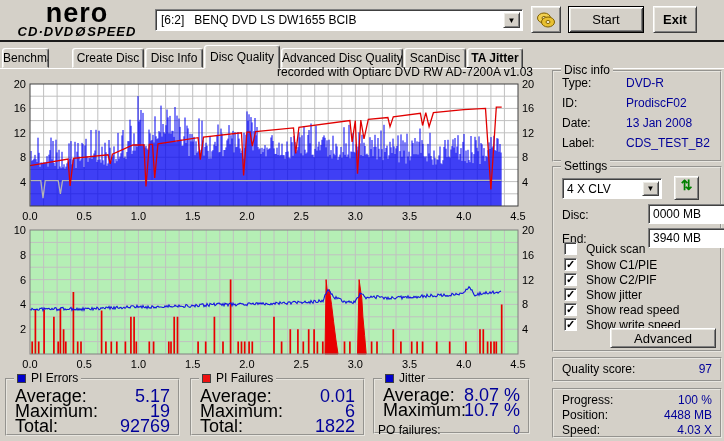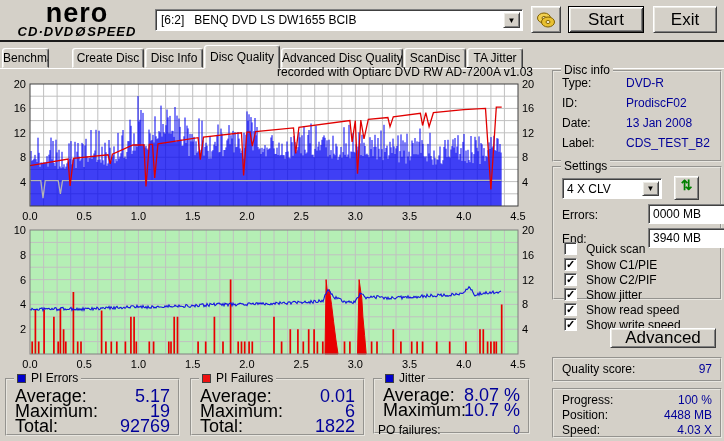--- a/index.html
+++ b/index.html
@@ -18,25 +18,25 @@
   .logo-nero { font-size:27px; font-weight:bold; letter-spacing:1px; line-height:24px; }
   .logo-sub { font-size:13px; font-weight:bold; font-style:italic; letter-spacing:1px; line-height:13px; white-space:nowrap; }
   .logo-disc { padding:0 1px; }
   .header-divider { position:absolute; left:0; top:40px; width:724px; height:2px; background:#1a1a1a; }
 
   .drive-combo { position:absolute; left:155px; top:9px; width:368px; height:22px; }
   .drive-combo .txt { position:absolute; left:5px; top:3px; white-space:pre; font-size:12px; }
   .combo-arrow { position:absolute; right:2px; top:2px; bottom:2px; width:17px; font-size:8px;
                  display:flex; align-items:center; justify-content:center; }
   .tool-btn { position:absolute; left:531px; top:6px; width:30px; height:27px; display:flex; align-items:center; justify-content:center; }
-  .btn { position:absolute; text-align:center; font-size:17px; display:flex; align-items:center; justify-content:center; }
+  .btn { position:absolute; text-align:center; font-size:13px; display:flex; align-items:center; justify-content:center; }
   .btn-start { left:568px; top:6px; width:76px; height:27px; border:1px solid #000;
                box-shadow: inset 1px 1px 0 #fff, inset -1px -1px 0 #404040, inset 2px 2px 0 #ecebe5, inset -2px -2px 0 #808080;
                background:#d4d0c8; }
-  .btn-exit { left:653px; top:6px; width:64px; height:27px; }
+  .btn-exit { left:653px; top:6px; width:44px; height:27px;font-weight:bold; }
 
   
   .tab { position:absolute; top:48px; height:20px; background:#d4d0c8; text-align:center; line-height:19px; font-size:12px;
          border:1px solid; border-color:#ffffff #404040 transparent #ffffff; border-radius:3px 3px 0 0;
          box-shadow: inset 1px 0 0 #ecebe5, inset -1px 0 0 #808080; z-index:2; white-space:nowrap; overflow:hidden; }
   .tab.active { top:45px; height:24px; z-index:4; line-height:22px; }
   .page { position:absolute; left:0; top:68px; width:724px; height:373px; background:#d4d0c8; border-top:1px solid #ffffff; z-index:1; }
 
   .scan-title { position:absolute; left:0; top:65px; width:533px; text-align:right; font-size:12px; z-index:3; }
 
@@ -93,21 +93,21 @@
 </div>
 <div class="btn btn-start">Start</div>
 <div class="btn btn-exit raised">Exit</div>
 
 <div class="tab" style="left:2px;width:47px;">Benchmark</div>
 <div class="tab" style="left:72px;width:72px;">Create Disc</div>
 <div class="tab" style="left:145px;width:58px;">Disc Info</div>
 <div class="tab active" style="left:204px;width:76px;">Disc Quality</div>
 <div class="tab" style="left:281px;width:122px;">Advanced Disc Quality</div>
 <div class="tab" style="left:404px;width:62px;">ScanDisc</div>
-<div class="tab" style="left:467px;width:56px;">TA Jitter</div>
+<div class="tab" style="left:467px;width:56px;font-weight:bold;">TA Jitter</div>
 
 <div class="page"></div>
 
 <div class="scan-title">recorded with Optiarc DVD RW AD-7200A   v1.03</div>
 
 <div class="chart" id="chart-top"><svg width="545" height="148" viewBox="0 0 545 148">
       <rect x="30" y="6" width="488" height="122" fill="#ffffff"></rect>
       <path d="M43.6 6V128M57.1 6V128M70.7 6V128M84.2 6V128M97.8 6V128M111.3 6V128M124.9 6V128M138.4 6V128M152.0 6V128M165.6 6V128M179.1 6V128M192.7 6V128M206.2 6V128M219.8 6V128M233.3 6V128M246.9 6V128M260.4 6V128M274.0 6V128M287.6 6V128M301.1 6V128M314.7 6V128M328.2 6V128M341.8 6V128M355.3 6V128M368.9 6V128M382.4 6V128M396.0 6V128M409.6 6V128M423.1 6V128M436.7 6V128M450.2 6V128M463.8 6V128M477.3 6V128M490.9 6V128M504.4 6V128M30 115.8H518M30 103.6H518M30 91.4H518M30 79.2H518M30 67.0H518M30 54.8H518M30 42.6H518M30 30.4H518M30 18.2H518" stroke="#c0c0c0" stroke-width="1" fill="none"></path>
       <path d="M31 128V73.0M32 128V82.9M33 128V82.0M34 128V80.7M35 128V76.9M36 128V81.2M37 128V84.0M38 128V59.7M39 128V74.8M40 128V88.8M41 128V84.5M42 128V84.7M43 128V85.2M44 128V84.2M45 128V85.3M46 128V84.3M47 128V78.2M48 128V88.7M49 128V76.7M50 128V72.1M51 128V59.6M52 128V81.4M53 128V63.0M54 128V85.0M55 128V87.9M56 128V61.7M57 128V74.4M58 128V90.9M59 128V71.8M60 128V88.5M61 128V90.2M62 128V73.8M63 128V89.3M64 128V86.3M65 128V90.7M66 128V88.6M67 128V85.4M68 128V83.7M69 128V65.4M70 128V80.9M71 128V63.1M72 128V86.3M73 128V81.7M74 128V80.9M75 128V63.8M76 128V90.0M77 128V73.7M78 128V65.0M79 128V78.6M80 128V83.1M81 128V81.3M82 128V64.9M83 128V66.2M84 128V89.0M85 128V67.4M86 128V60.8M87 128V78.4M88 128V83.9M89 128V79.8M90 128V80.2M91 128V52.0M92 128V81.0M93 128V78.7M94 128V75.5M95 128V72.5M96 128V51.8M97 128V84.0M98 128V81.8M99 128V52.7M100 128V81.4M101 128V84.7M102 128V68.7M103 128V82.3M104 128V86.6M105 128V64.7M106 128V74.3M107 128V87.8M108 128V85.4M109 128V62.0M110 128V69.7M111 128V83.4M112 128V79.0M113 128V77.2M114 128V68.4M115 128V85.2M116 128V80.9M117 128V83.2M118 128V54.9M119 128V80.7M120 128V78.6M121 128V75.2M122 128V57.4M123 128V52.0M124 128V79.9M125 128V78.5M126 128V80.9M127 128V74.0M128 128V63.1M129 128V63.2M130 128V41.7M131 128V47.8M132 128V76.0M133 128V72.7M134 128V55.3M135 128V72.7M136 128V66.3M137 128V68.9M138 128V18.1M139 128V43.5M140 128V41.8M141 128V32.0M142 128V67.9M143 128V34.9M144 128V66.2M145 128V69.5M146 128V67.9M147 128V70.5M148 128V71.8M149 128V51.6M150 128V55.3M151 128V62.8M152 128V62.0M153 128V56.9M154 128V64.5M155 128V38.3M156 128V58.3M157 128V61.1M158 128V60.3M159 128V53.1M160 128V54.4M161 128V27.6M162 128V58.6M163 128V46.0M164 128V54.3M165 128V55.6M166 128V47.2M167 128V31.5M168 128V39.4M169 128V55.4M170 128V37.9M171 128V55.7M172 128V52.8M173 128V52.9M174 128V58.9M175 128V29.0M176 128V64.1M177 128V37.6M178 128V62.6M179 128V40.5M180 128V48.9M181 128V61.5M182 128V67.8M183 128V67.6M184 128V58.3M185 128V39.5M186 128V64.9M187 128V47.6M188 128V50.4M189 128V78.0M190 128V55.9M191 128V63.4M192 128V56.1M193 128V63.5M194 128V58.9M195 128V77.2M196 128V63.3M197 128V74.8M198 128V73.4M199 128V40.4M200 128V75.3M201 128V71.8M202 128V42.6M203 128V62.4M204 128V77.6M205 128V68.9M206 128V64.7M207 128V67.6M208 128V72.9M209 128V80.7M210 128V58.5M211 128V80.5M212 128V73.3M213 128V72.1M214 128V66.6M215 128V63.8M216 128V68.0M217 128V56.9M218 128V46.5M219 128V74.4M220 128V74.0M221 128V50.6M222 128V55.6M223 128V78.2M224 128V72.0M225 128V72.0M226 128V69.4M227 128V62.4M228 128V60.6M229 128V47.1M230 128V66.2M231 128V57.2M232 128V60.5M233 128V52.9M234 128V74.4M235 128V54.2M236 128V69.2M237 128V68.8M238 128V54.0M239 128V60.6M240 128V70.4M241 128V75.0M242 128V72.6M243 128V80.5M244 128V54.7M245 128V70.1M246 128V56.7M247 128V33.4M248 128V42.9M249 128V36.3M250 128V52.8M251 128V39.1M252 128V44.4M253 128V72.4M254 128V53.0M255 128V40.0M256 128V57.3M257 128V49.0M258 128V69.1M259 128V71.3M260 128V70.4M261 128V76.0M262 128V69.8M263 128V74.1M264 128V70.8M265 128V67.1M266 128V78.4M267 128V69.6M268 128V71.7M269 128V70.8M270 128V70.3M271 128V59.5M272 128V57.2M273 128V63.0M274 128V70.4M275 128V75.9M276 128V76.0M277 128V69.7M278 128V77.0M279 128V64.6M280 128V77.5M281 128V76.9M282 128V65.7M283 128V77.1M284 128V77.2M285 128V80.6M286 128V74.0M287 128V63.5M288 128V73.5M289 128V79.4M290 128V80.3M291 128V59.1M292 128V64.2M293 128V77.8M294 128V57.9M295 128V64.1M296 128V74.1M297 128V72.3M298 128V69.1M299 128V54.3M300 128V59.3M301 128V75.3M302 128V57.3M303 128V77.4M304 128V48.0M305 128V71.7M306 128V75.6M307 128V74.4M308 128V57.0M309 128V52.0M310 128V65.3M311 128V45.5M312 128V76.8M313 128V76.7M314 128V79.1M315 128V70.9M316 128V47.7M317 128V72.6M318 128V68.6M319 128V63.7M320 128V72.3M321 128V67.0M322 128V61.8M323 128V59.2M324 128V57.4M325 128V59.8M326 128V69.3M327 128V62.3M328 128V78.5M329 128V61.7M330 128V76.9M331 128V72.1M332 128V80.4M333 128V57.7M334 128V75.7M335 128V77.2M336 128V65.7M337 128V68.4M338 128V81.9M339 128V78.9M340 128V76.6M341 128V69.0M342 128V79.6M343 128V74.1M344 128V49.2M345 128V76.8M346 128V65.4M347 128V78.9M348 128V76.5M349 128V46.9M350 128V80.2M351 128V73.5M352 128V73.9M353 128V55.2M354 128V73.8M355 128V74.7M356 128V66.2M357 128V72.3M358 128V68.5M359 128V54.3M360 128V65.3M361 128V77.1M362 128V56.8M363 128V78.0M364 128V64.7M365 128V68.0M366 128V76.5M367 128V75.7M368 128V77.1M369 128V79.1M370 128V59.2M371 128V71.1M372 128V62.0M373 128V78.2M374 128V68.9M375 128V56.8M376 128V68.8M377 128V81.4M378 128V60.0M379 128V70.8M380 128V78.9M381 128V52.5M382 128V71.2M383 128V82.1M384 128V46.8M385 128V74.0M386 128V70.0M387 128V67.6M388 128V80.7M389 128V77.3M390 128V63.8M391 128V69.3M392 128V75.0M393 128V60.6M394 128V68.4M395 128V76.0M396 128V70.4M397 128V68.0M398 128V57.4M399 128V84.4M400 128V73.1M401 128V56.4M402 128V78.8M403 128V62.4M404 128V72.6M405 128V64.3M406 128V85.6M407 128V55.7M408 128V78.5M409 128V73.7M410 128V82.4M411 128V78.3M412 128V62.5M413 128V65.1M414 128V76.2M415 128V60.0M416 128V76.2M417 128V63.4M418 128V76.5M419 128V63.8M420 128V50.5M421 128V74.9M422 128V62.1M423 128V65.9M424 128V78.2M425 128V79.4M426 128V78.2M427 128V83.4M428 128V65.9M429 128V75.4M430 128V54.8M431 128V78.0M432 128V81.5M433 128V86.8M434 128V72.5M435 128V80.2M436 128V86.5M437 128V81.4M438 128V81.8M439 128V77.4M440 128V68.5M441 128V85.3M442 128V86.2M443 128V82.2M444 128V68.9M445 128V62.0M446 128V70.7M447 128V79.1M448 128V61.8M449 128V78.6M450 128V79.4M451 128V71.5M452 128V68.1M453 128V61.4M454 128V69.5M455 128V60.0M456 128V74.8M457 128V68.5M458 128V57.2M459 128V81.6M460 128V76.0M461 128V70.1M462 128V82.9M463 128V63.9M464 128V56.0M465 128V83.1M466 128V72.6M467 128V84.9M468 128V71.8M469 128V82.0M470 128V84.2M471 128V58.0M472 128V74.3M473 128V85.1M474 128V76.1M475 128V58.8M476 128V62.2M477 128V69.8M478 128V73.2M479 128V58.4M480 128V86.0M481 128V65.1M482 128V66.3M483 128V77.7M484 128V70.1M485 128V83.1M486 128V77.9M487 128V79.2M488 128V72.2M489 128V64.4M490 128V71.0M491 128V59.1M492 128V69.6M493 128V68.3M494 128V57.8M495 128V72.0M496 128V73.0M497 128V60.1M498 128V60.7M499 128V73.8M500 128V66.0M501 128V74.5" stroke="#0000f2" stroke-width="1" fill="none"></path>
       <polyline points="30.0,102.7 40.8,102.7 43.0,120.1 45.2,102.7 58.2,102.7 60.4,115.8 62.5,102.7 501.7,102.4" stroke="#b4b4b4" stroke-width="1.3" fill="none"></polyline>
@@ -213,32 +213,32 @@
 </div>
 
 <div class="groupbox" style="left:552px;top:70px;width:170px;height:92px;z-index:3;">
   <div class="grouplabel">Disc info</div>
   <div class="rp-row" style="left:8px;top:4px;"><span>Type:</span><span class="val" style="position:absolute;left:64px;">DVD-R</span></div>
   <div class="rp-row" style="left:8px;top:24px;"><span>ID:</span><span class="val" style="position:absolute;left:64px;">ProdiscF02</span></div>
   <div class="rp-row" style="left:8px;top:44px;"><span>Date:</span><span class="val" style="position:absolute;left:64px;">13 Jan 2008</span></div>
   <div class="rp-row" style="left:8px;top:64px;"><span>Label:</span><span class="val" style="position:absolute;left:64px;">CDS_TEST_B2</span></div>
 </div>
 
-<div class="groupbox" style="left:552px;top:166px;width:170px;height:134px;z-index:3;">
+<div class="groupbox" style="left:552px;top:166px;width:170px;height:186px;z-index:3;">
   <div class="grouplabel">Settings</div>
 
   <div class="sunken-white" style="position:absolute;left:8px;top:10px;width:100px;height:21px;">
     <span style="position:absolute;left:4px;top:3px;">4 X CLV</span>
     <span class="combo-arrow raised">▼</span>
   </div>
   <div class="raised" style="position:absolute;left:120px;top:8px;width:25px;height:24px;text-align:center;">
     <span class="refresh-glyph">⇅</span>
   </div>
 
-  <span style="position:absolute;left:8px;top:40px;">Errors:</span>
+  <span style="position:absolute;left:8px;top:40px;">Disc:</span>
   <div class="field sunken-white" style="left:74px;top:36px;width:88px;height:20px;">0000 MB</div>
 
   <span style="position:absolute;left:8px;top:64px;">End:</span>
   <div class="field sunken-white" style="left:74px;top:60px;width:88px;height:20px;">3940 MB</div>
 
   <div class="cb-row" style="top:74px;">
     <span class="checkbox"></span>
     <span class="cb-label">Quick scan</span>
   </div>
   <div class="cb-row" style="top:90px;">

